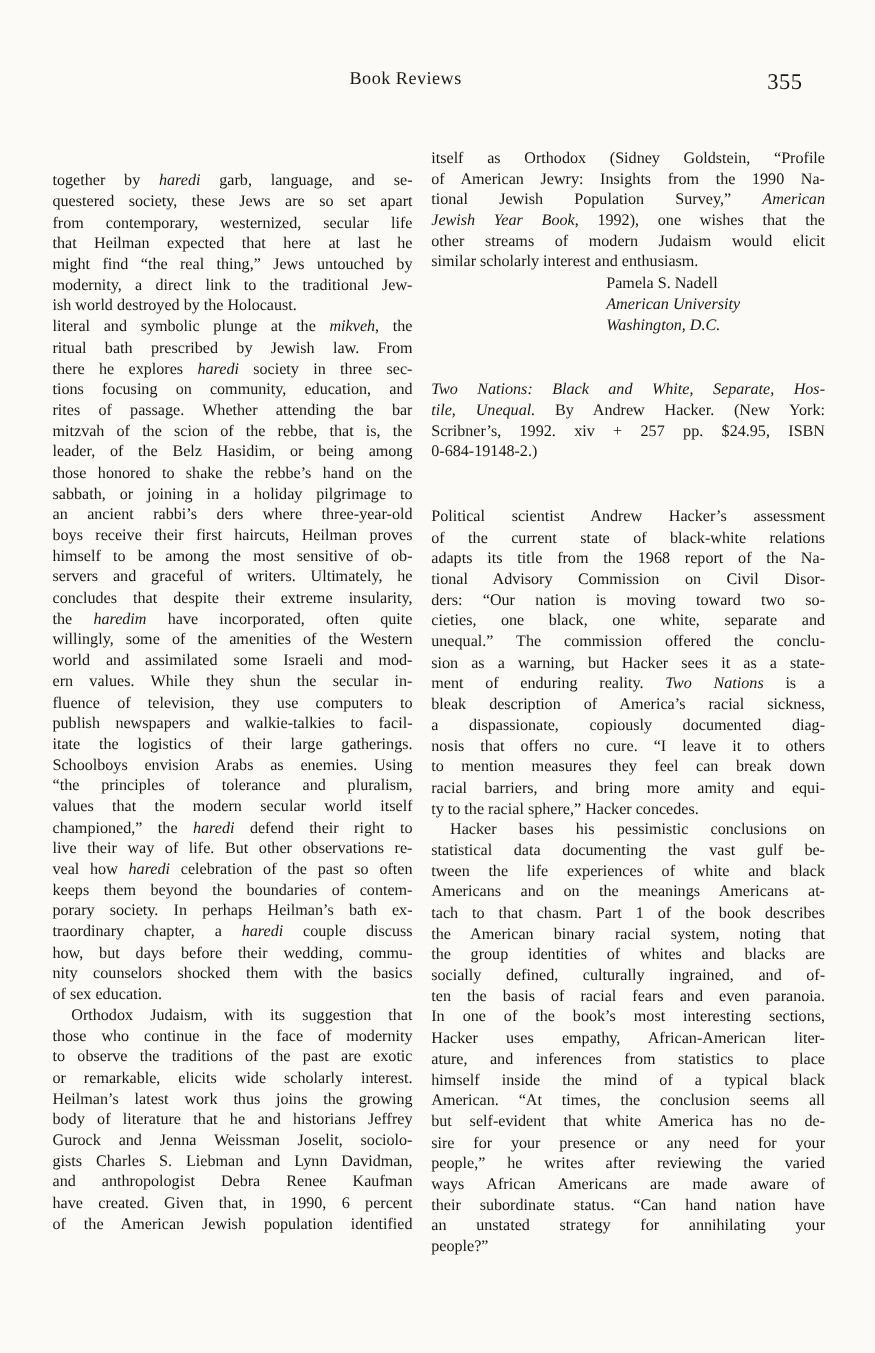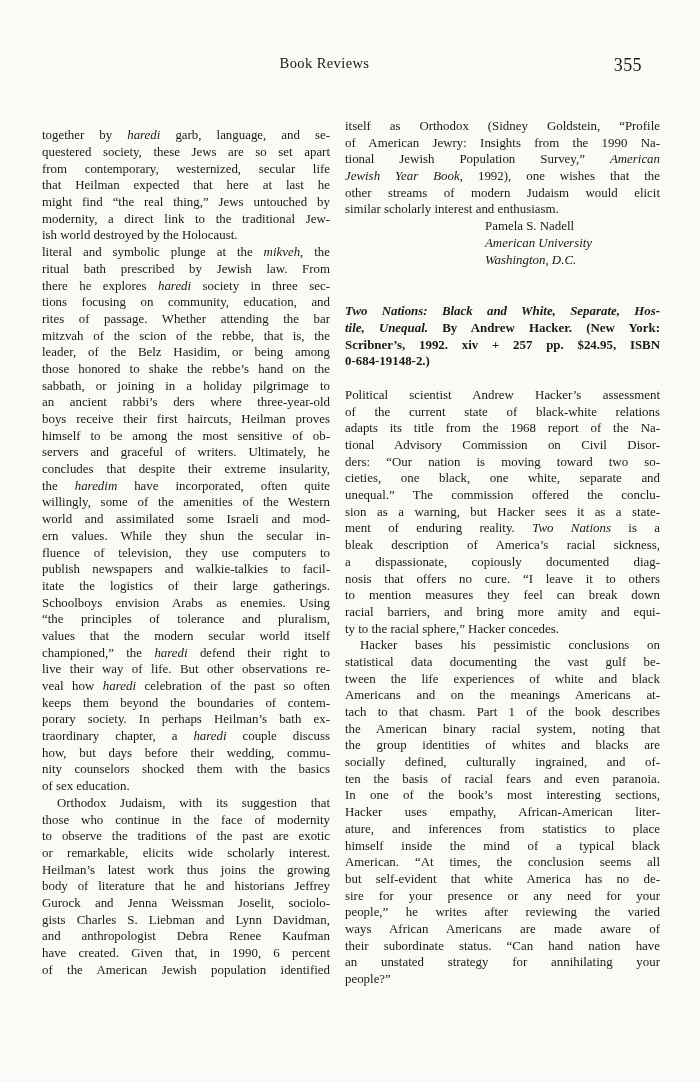--- a/index.html
+++ b/index.html
@@ -44,21 +44,21 @@
     overflow: hidden;
     white-space: normal;
   }
   .line.last { text-align-last: left; }
   .line.indent { padding-left: 15px; }
 
   .block.signature .line {
     text-align: left; text-align-last: left;
     padding-left: 140px;
   }
-  .block.citation { margin-top: 35px; margin-bottom: 17px; font-weight: bold; }
+  .block.citation { margin-top: 35px; margin-bottom: 35px; }
 
   i { font-style: italic; }
 </style>
 </head>
 <body style="--ink: #1c1814; --paper: #fbfaf7;">
 
 <div class="page">
   <div class="running-header">
     <div class="title-wrap">
       <span>Book Reviews</span>

